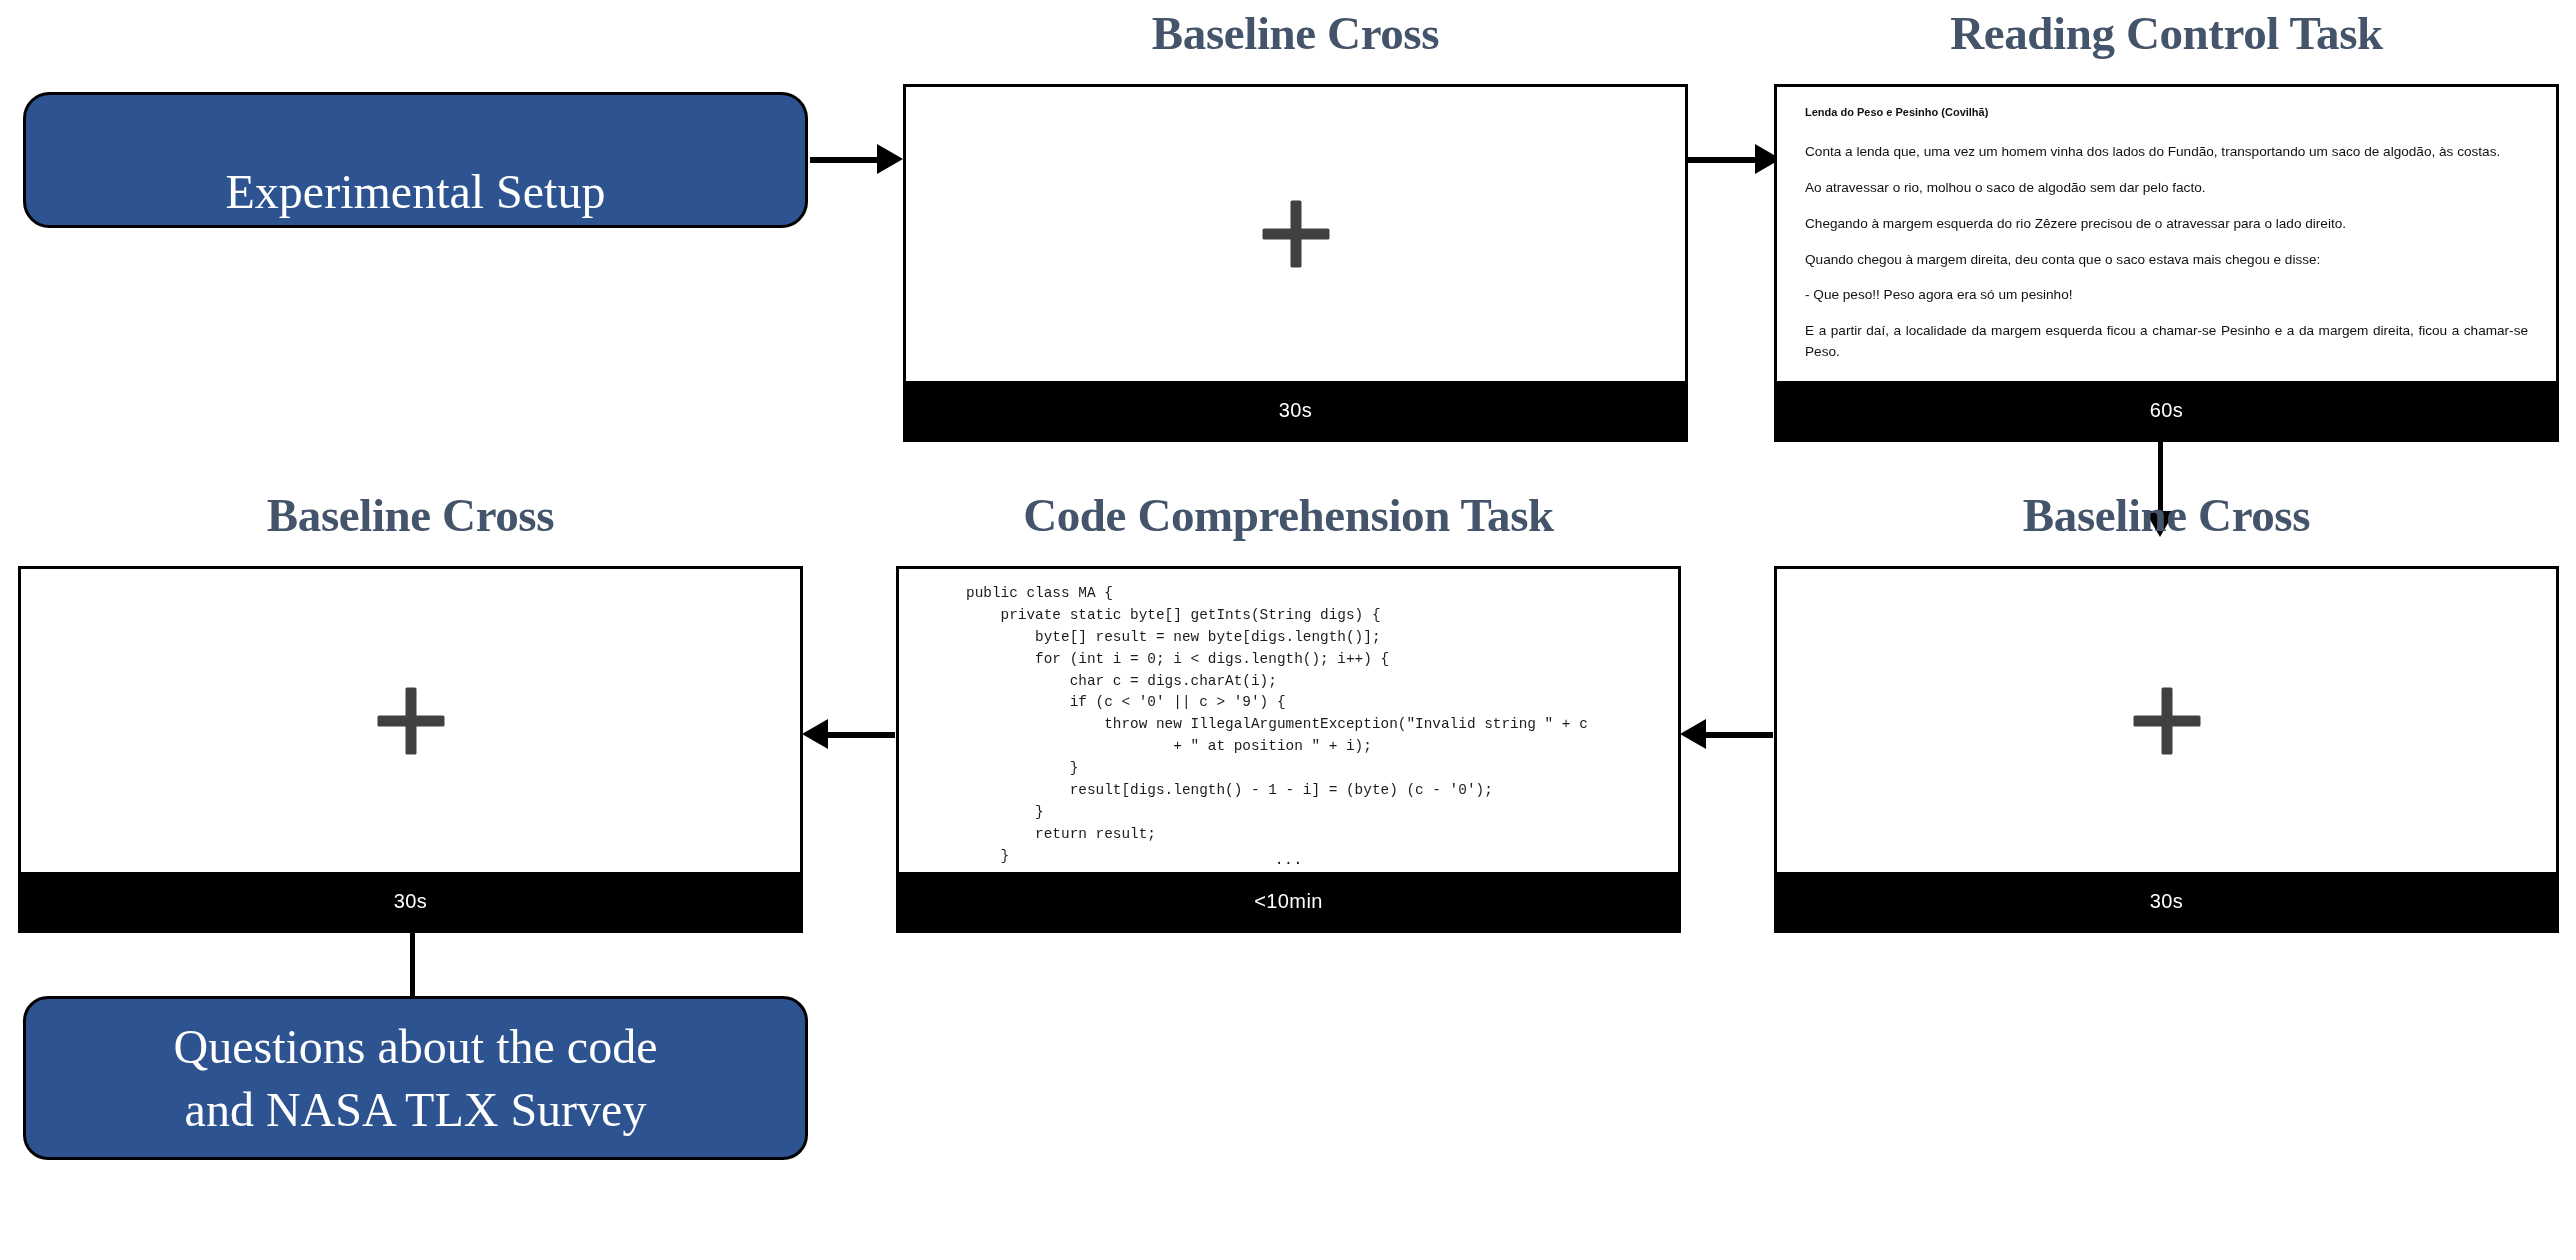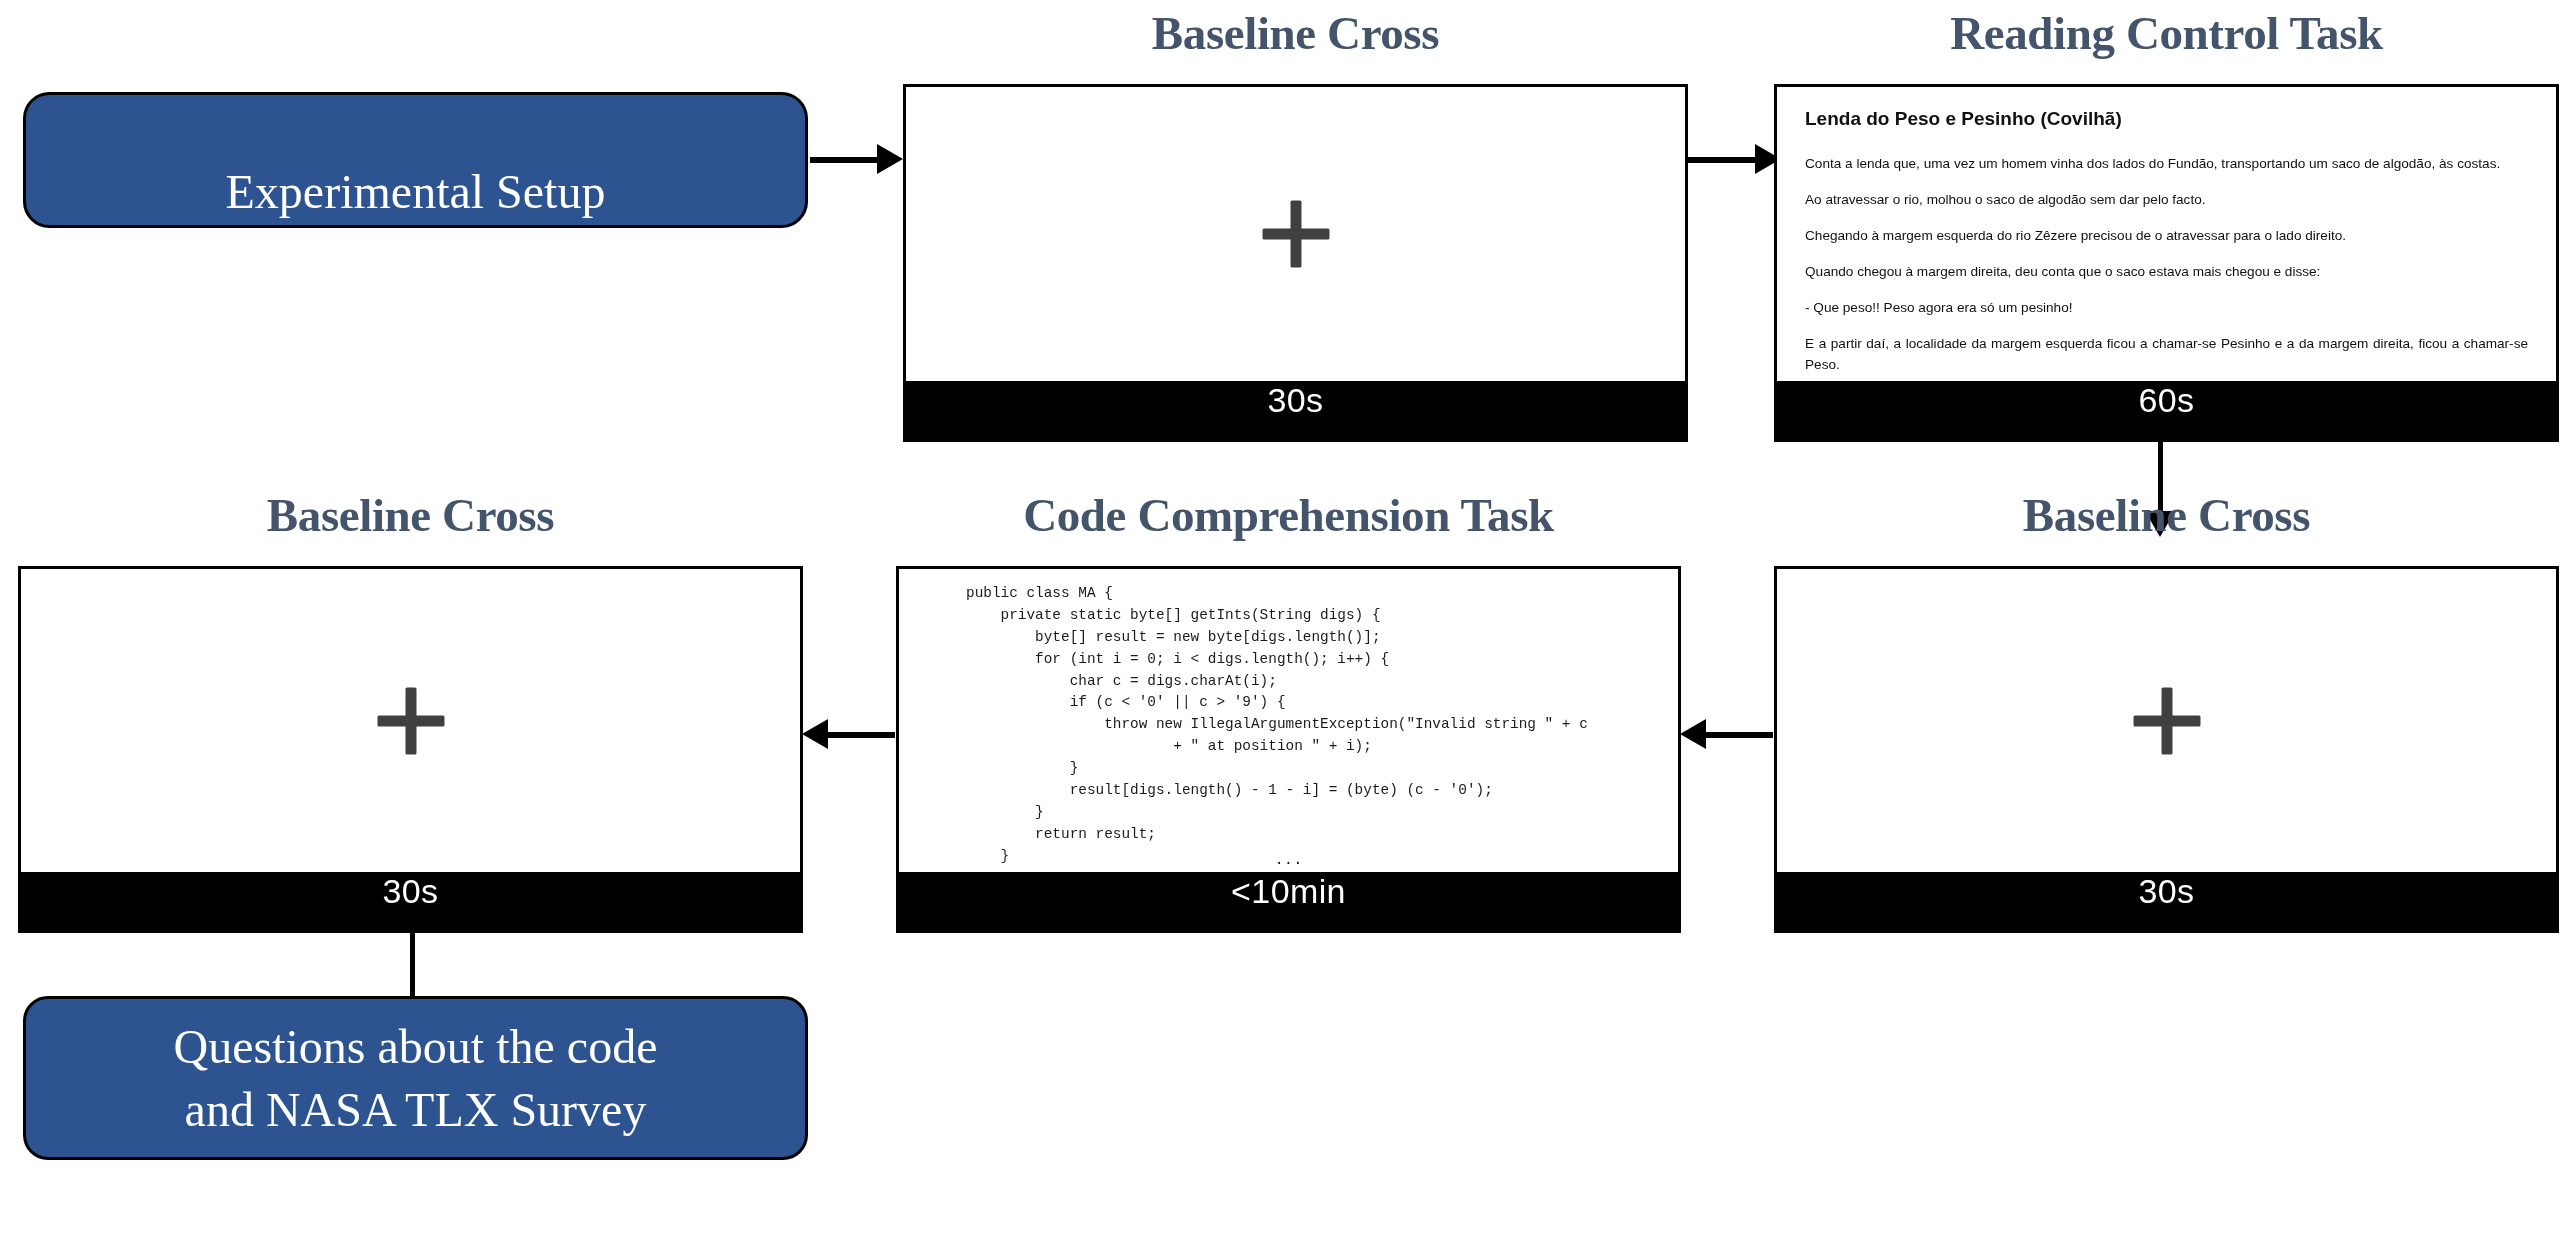--- a/index.html
+++ b/index.html
@@ -28,24 +28,24 @@
     flex: 1 1 auto;
     position: relative;
     overflow: hidden;
     background: #ffffff;
   }
   .timer-bar {
     flex: 0 0 auto;
     background: #000000;
     color: #ffffff;
     display: flex;
-    align-items: flex-start;
+    align-items: center;
     justify-content: center;
     font-family: "Liberation Sans", sans-serif;
-    font-size: 34px;
+    font-size: 20px;
     letter-spacing: 0.4px;
   }
 
   
   .cross {
     position: absolute;
     left: 50%;
     top: 50%;
     transform: translate(-50%, -50%);
     width: 67px;
@@ -109,21 +109,21 @@
     left: 28px;
     right: 28px;
     top: 17px;
     font-family: "Liberation Sans", sans-serif;
     color: #111111;
     font-size: 13.6px;
     line-height: 1.55;
   }
   .reading h4 {
     margin: 0 0 20px 0;
-    font-size: 19px;
+    font-size: 11px;
     font-weight: bold;
   }
   .reading p {
     margin: 0 0 14.8px 0;
   }
   .reading p.justify { text-align: justify; }
 
   
   .code {
     position: absolute;

